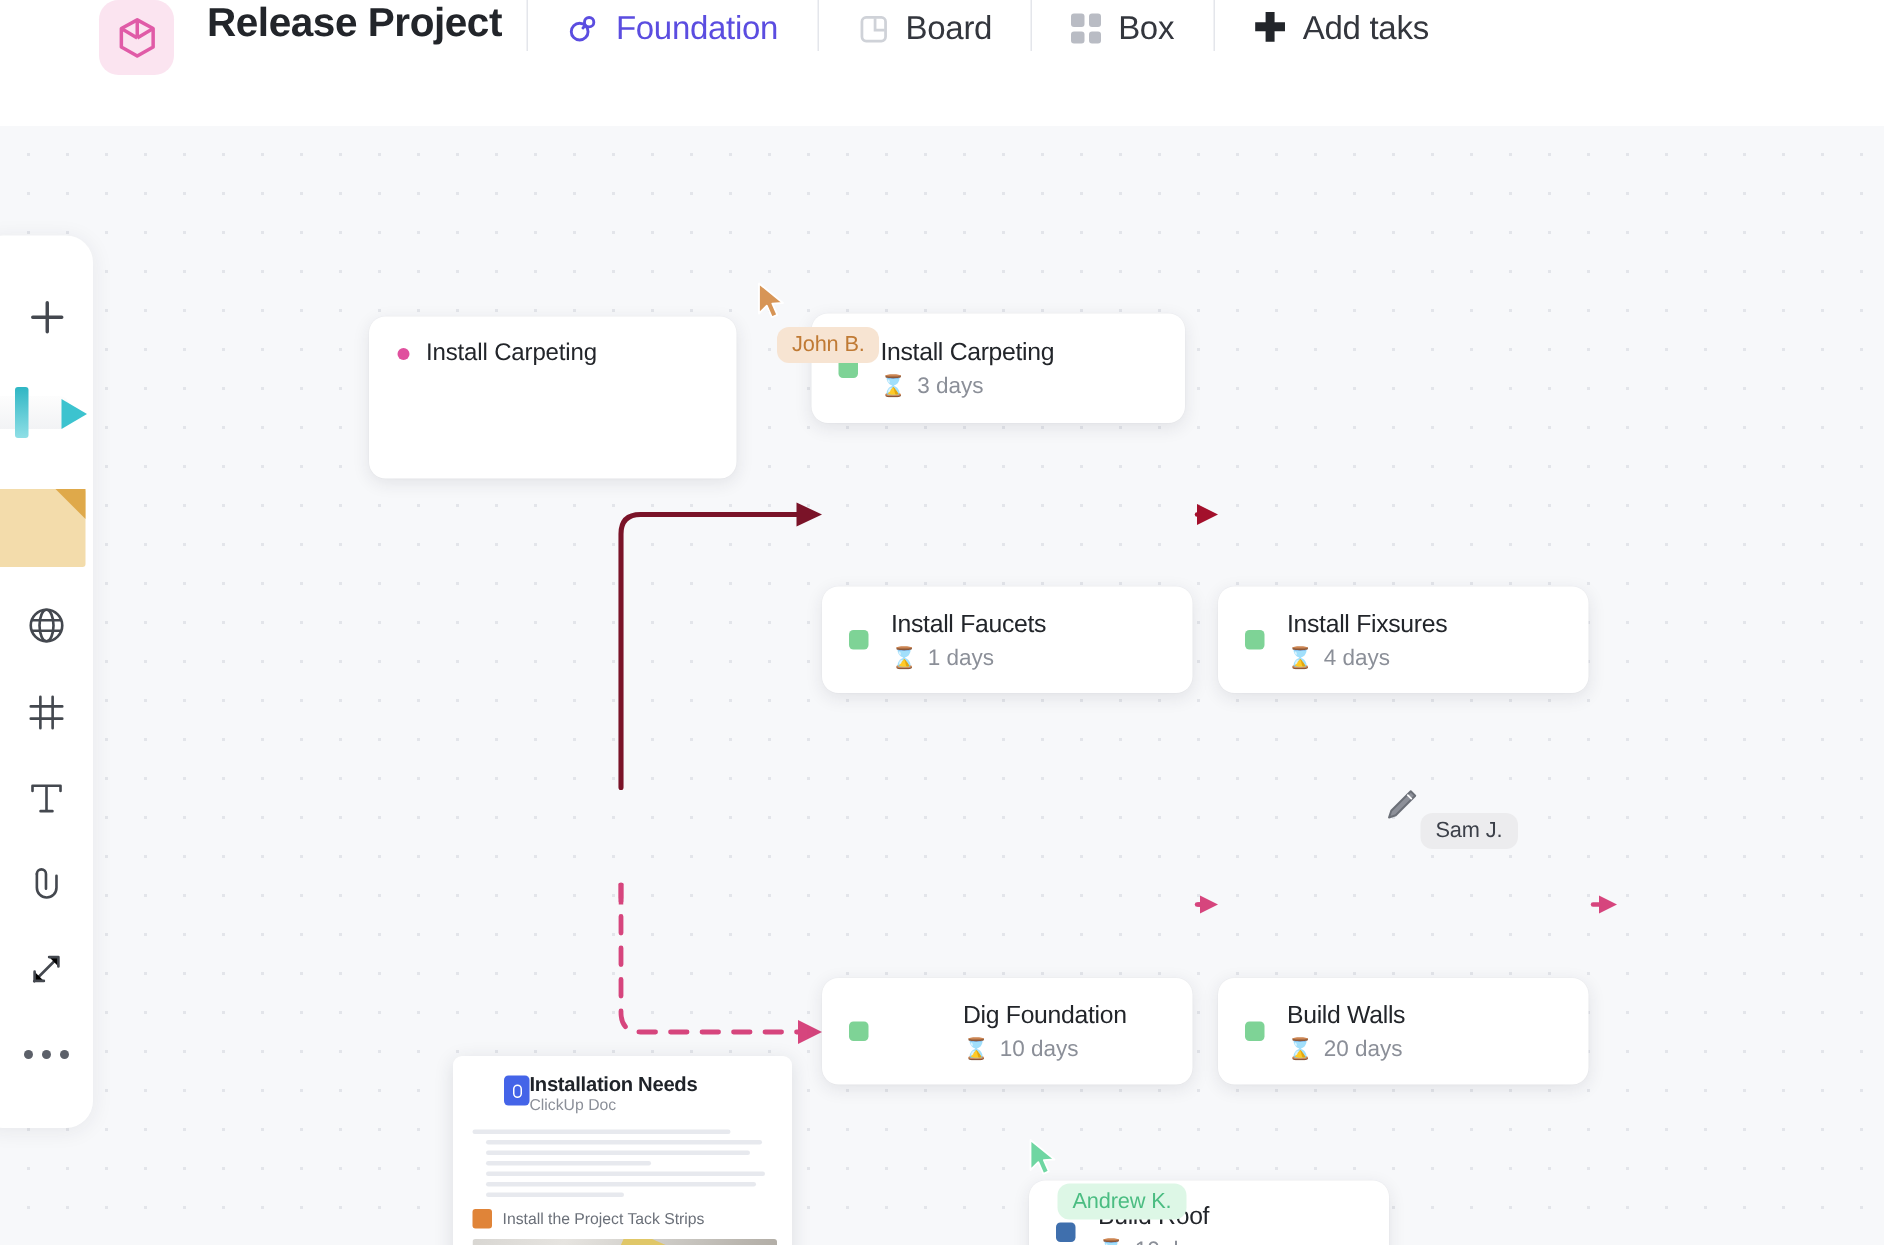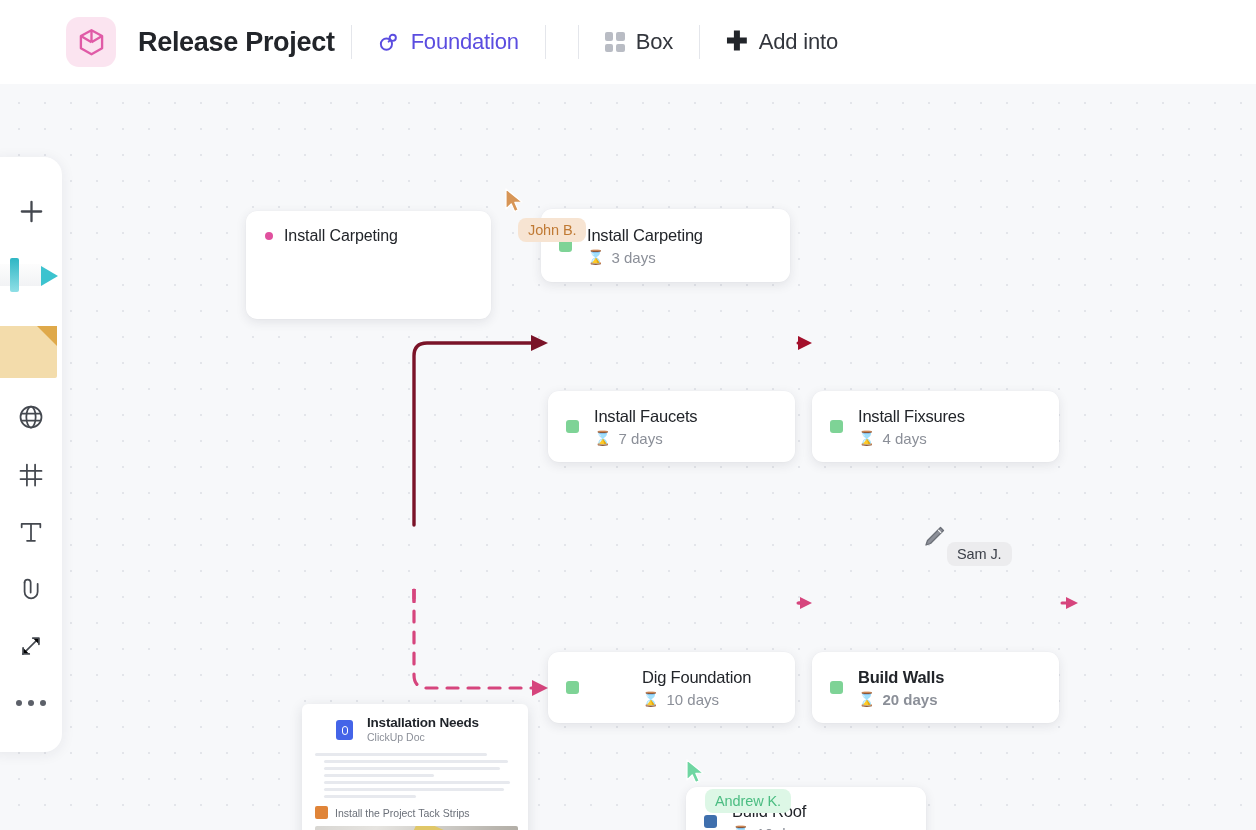--- a/index.html
+++ b/index.html
@@ -12,21 +12,21 @@
     background: #ffffff;
   }
 
   
   .header {
     position: absolute;
     left: 0; top: 0;
     width: 1256px; height: 84px;
     background: #ffffff;
     display: flex;
-    align-items: center;
+    align-items: flex-start;
     padding-left: 66px;
     z-index: 50;
   }
 
   .logo-tile {
     width: 50px; height: 50px;
     border-radius: 13px;
     background: #fbe4f0;
     display: flex; align-items: center; justify-content: center;
     flex: 0 0 auto;
@@ -187,33 +187,33 @@
     display: flex; align-items: center; gap: 7px; white-space: nowrap;
   }
   .hourglass { font-size: 14px; color: #8b8f98; line-height: 1; }
   .meta-gap { margin-left: 12px; }
 
   .c-carp2  { left: 541px; top: 125px;  width: 249px; height: 73px; }
   .c-fauc   { left: 548px; top: 307px;  width: 247px; height: 71px; }
   .c-fixs   { left: 812px; top: 307px;  width: 247px; height: 71px; }
   .c-house  { left: 292px; top: 441px;  width: 243px; height: 64px; }
   .c-dig    { left: 548px; top: 568px;  width: 247px; height: 71px; gap: 48px; }
-  .c-walls  { left: 812px; top: 568px;  width: 247px; height: 71px; font-weight: bold; }
+  .c-walls  { left: 812px; top: 568px;  width: 247px; height: 71px; }
   .c-roof   { left: 686px; top: 703px;  width: 240px; height: 69px; }
 
   
   .doc-card {
     position: absolute; left: 302px; top: 620px;
     width: 226px; height: 195px;
     background: #ffffff; border-radius: 6px;
     box-shadow: 0 3px 13px rgba(40,44,60,0.13);
     overflow: hidden;
     padding: 11px 13px 0 13px;
   }
-  .doc-head { display: flex; align-items: center; gap: 14px; padding-left: 21px; }
+  .doc-head { display: flex; align-items: flex-start; gap: 0; padding-left: 21px; }
   .doc-icon {
     width: 17px; height: 20px; background: #4464e8; border-radius: 3px;
     display:flex; align-items:center; justify-content:center; flex: 0 0 auto;
     margin-top: 2px;
   }
   .doc-icon span { width: 6px; height: 9px; border: 1.6px solid #ffffff; border-radius: 3px; display:block;}
   .doc-title { font-size: 13.5px; font-weight: 700; color: #1f2329; letter-spacing: -0.2px;}
   .doc-sub { font-size: 10.5px; color: #8b8f98; margin-top: 1px;}
   .doc-lines { margin-top: 10px; }
   .dl { height: 3px; background: #e7e9ee; border-radius: 2px; margin-bottom: 4px; }
@@ -276,38 +276,45 @@
     <svg width="22" height="22" viewBox="0 0 24 24">
       <circle cx="9.2" cy="14.3" r="6.1" fill="none" stroke="#5b4de0" stroke-width="2.1"></circle>
       <circle cx="16.1" cy="7.4" r="3.4" fill="none" stroke="#5b4de0" stroke-width="2.1"></circle>
       <path d="M13.2 9.9 L11.6 11.6" stroke="#5b4de0" stroke-width="2.1" stroke-linecap="round"></path>
     </svg>
     <span class="vt-label">Foundation</span>
   </div>
 
   <div class="hdr-sep"></div>
 
+  <div class="view-tab">
+    <svg width="21" height="21" viewBox="0 0 24 24">
+      <rect x="3" y="3" width="18" height="18" rx="3.2" fill="none" stroke="#cfd2d8" stroke-width="2.1"></rect>
+      <path d="M13 3.6 L13 12.6 L20.4 12.6" fill="none" stroke="#cfd2d8" stroke-width="2.1"></path>
+    </svg>
+    <span class="vt-label">Board</span>
+  </div>
 
   <div class="hdr-sep"></div>
 
   <div class="view-tab">
     <span class="boxicon">
       <i></i>
         <i></i>
         <i></i>
         <i></i>
     </span>
     <span class="vt-label">Box</span>
   </div>
 
   <div class="hdr-sep"></div>
 
   <div class="add-view">
     <span class="plus-glyph">✚</span>
-    <span class="av-label">Add into</span>
+    <span class="av-label">Add taks</span>
   </div>
 </div>
 
 <div class="canvas">
 
   <svg class="lines">
 
     <path d="M414 441 L414 272 Q414 259 427 259 L533 259" fill="none" stroke="#7a1328" stroke-width="3.4" stroke-linecap="round"></path>
     <polygon points="548,259 531,251 531,267" fill="#7a1328"></polygon>
 
@@ -416,21 +423,21 @@
       </span>
     </span>
   </div>
 
   <div class="card task-card c-fauc">
     <span class="task-sq" style="background:#7ed396"></span>
     <span class="task-txt">
       <span class="task-name" style="display:block">Install Faucets</span>
       <span class="task-meta">
         <span class="hourglass">⌛</span>
-        <span>7 days</span>
+        <span>1 days</span>
       </span>
     </span>
   </div>
 
   <div class="card task-card c-fixs">
     <span class="task-sq" style="background:#7ed396"></span>
     <span class="task-txt">
       <span class="task-name" style="display:block">Install Fixsures</span>
       <span class="task-meta">
         <span class="hourglass">⌛</span>

